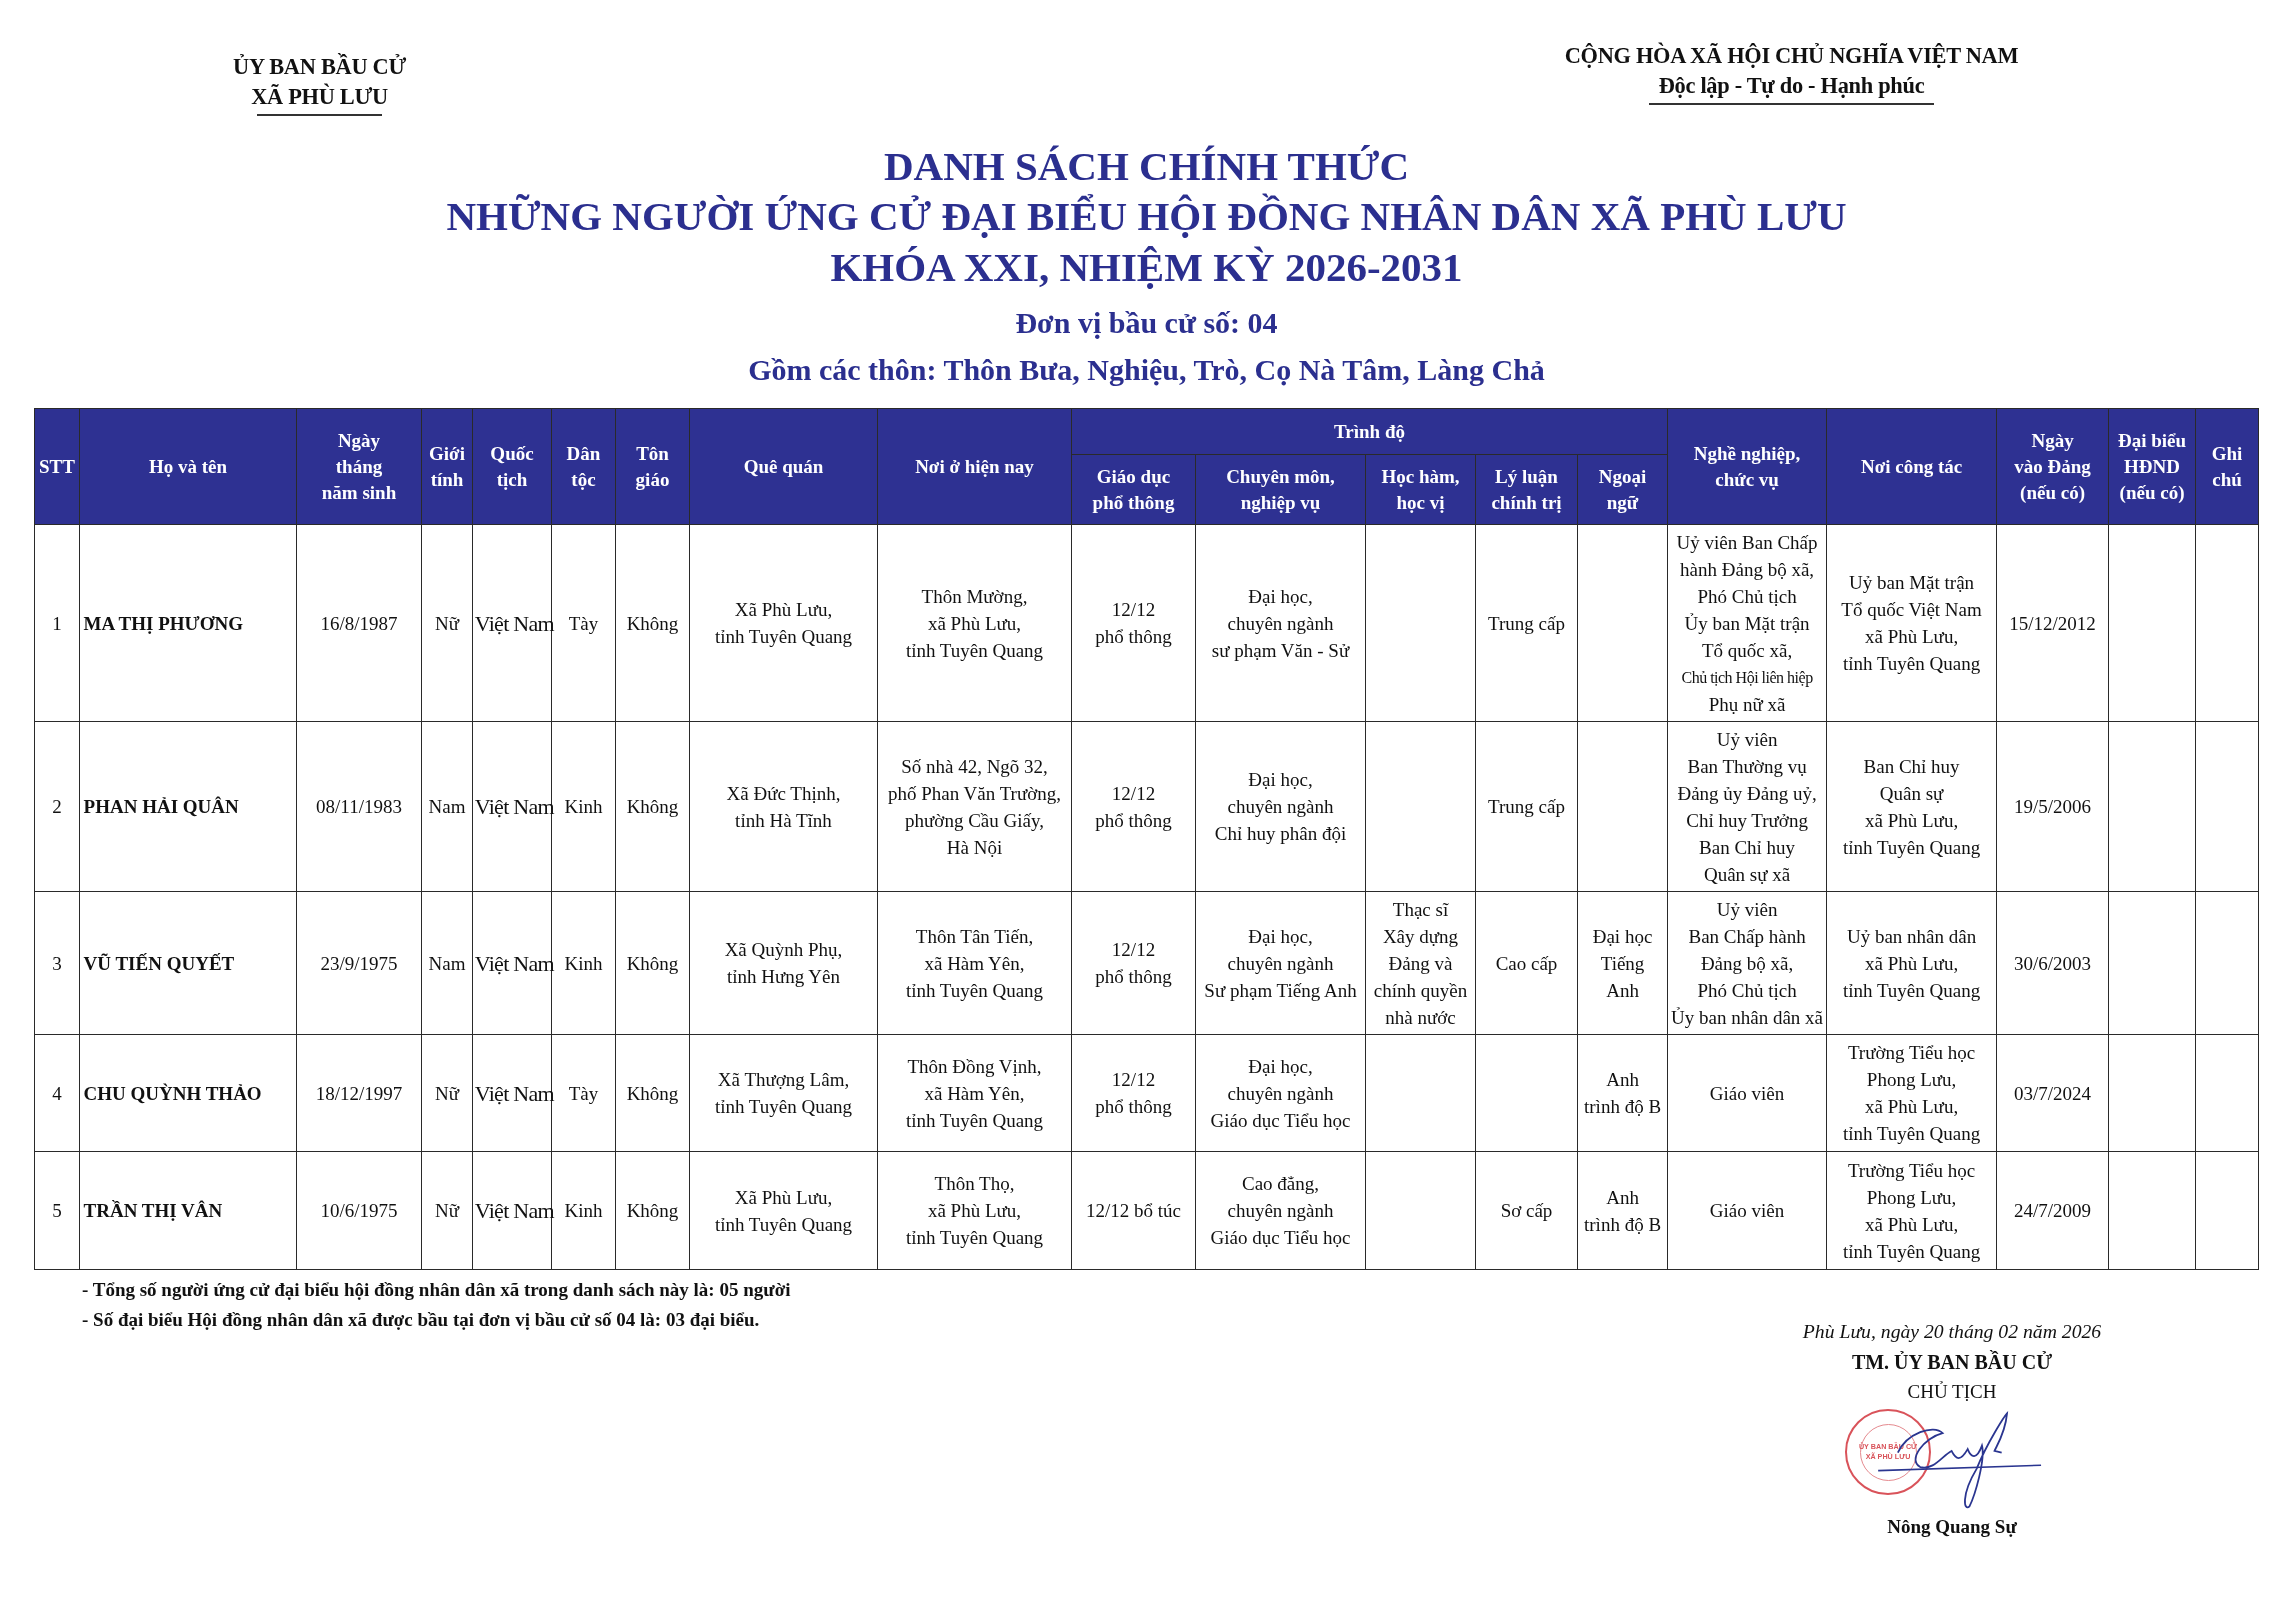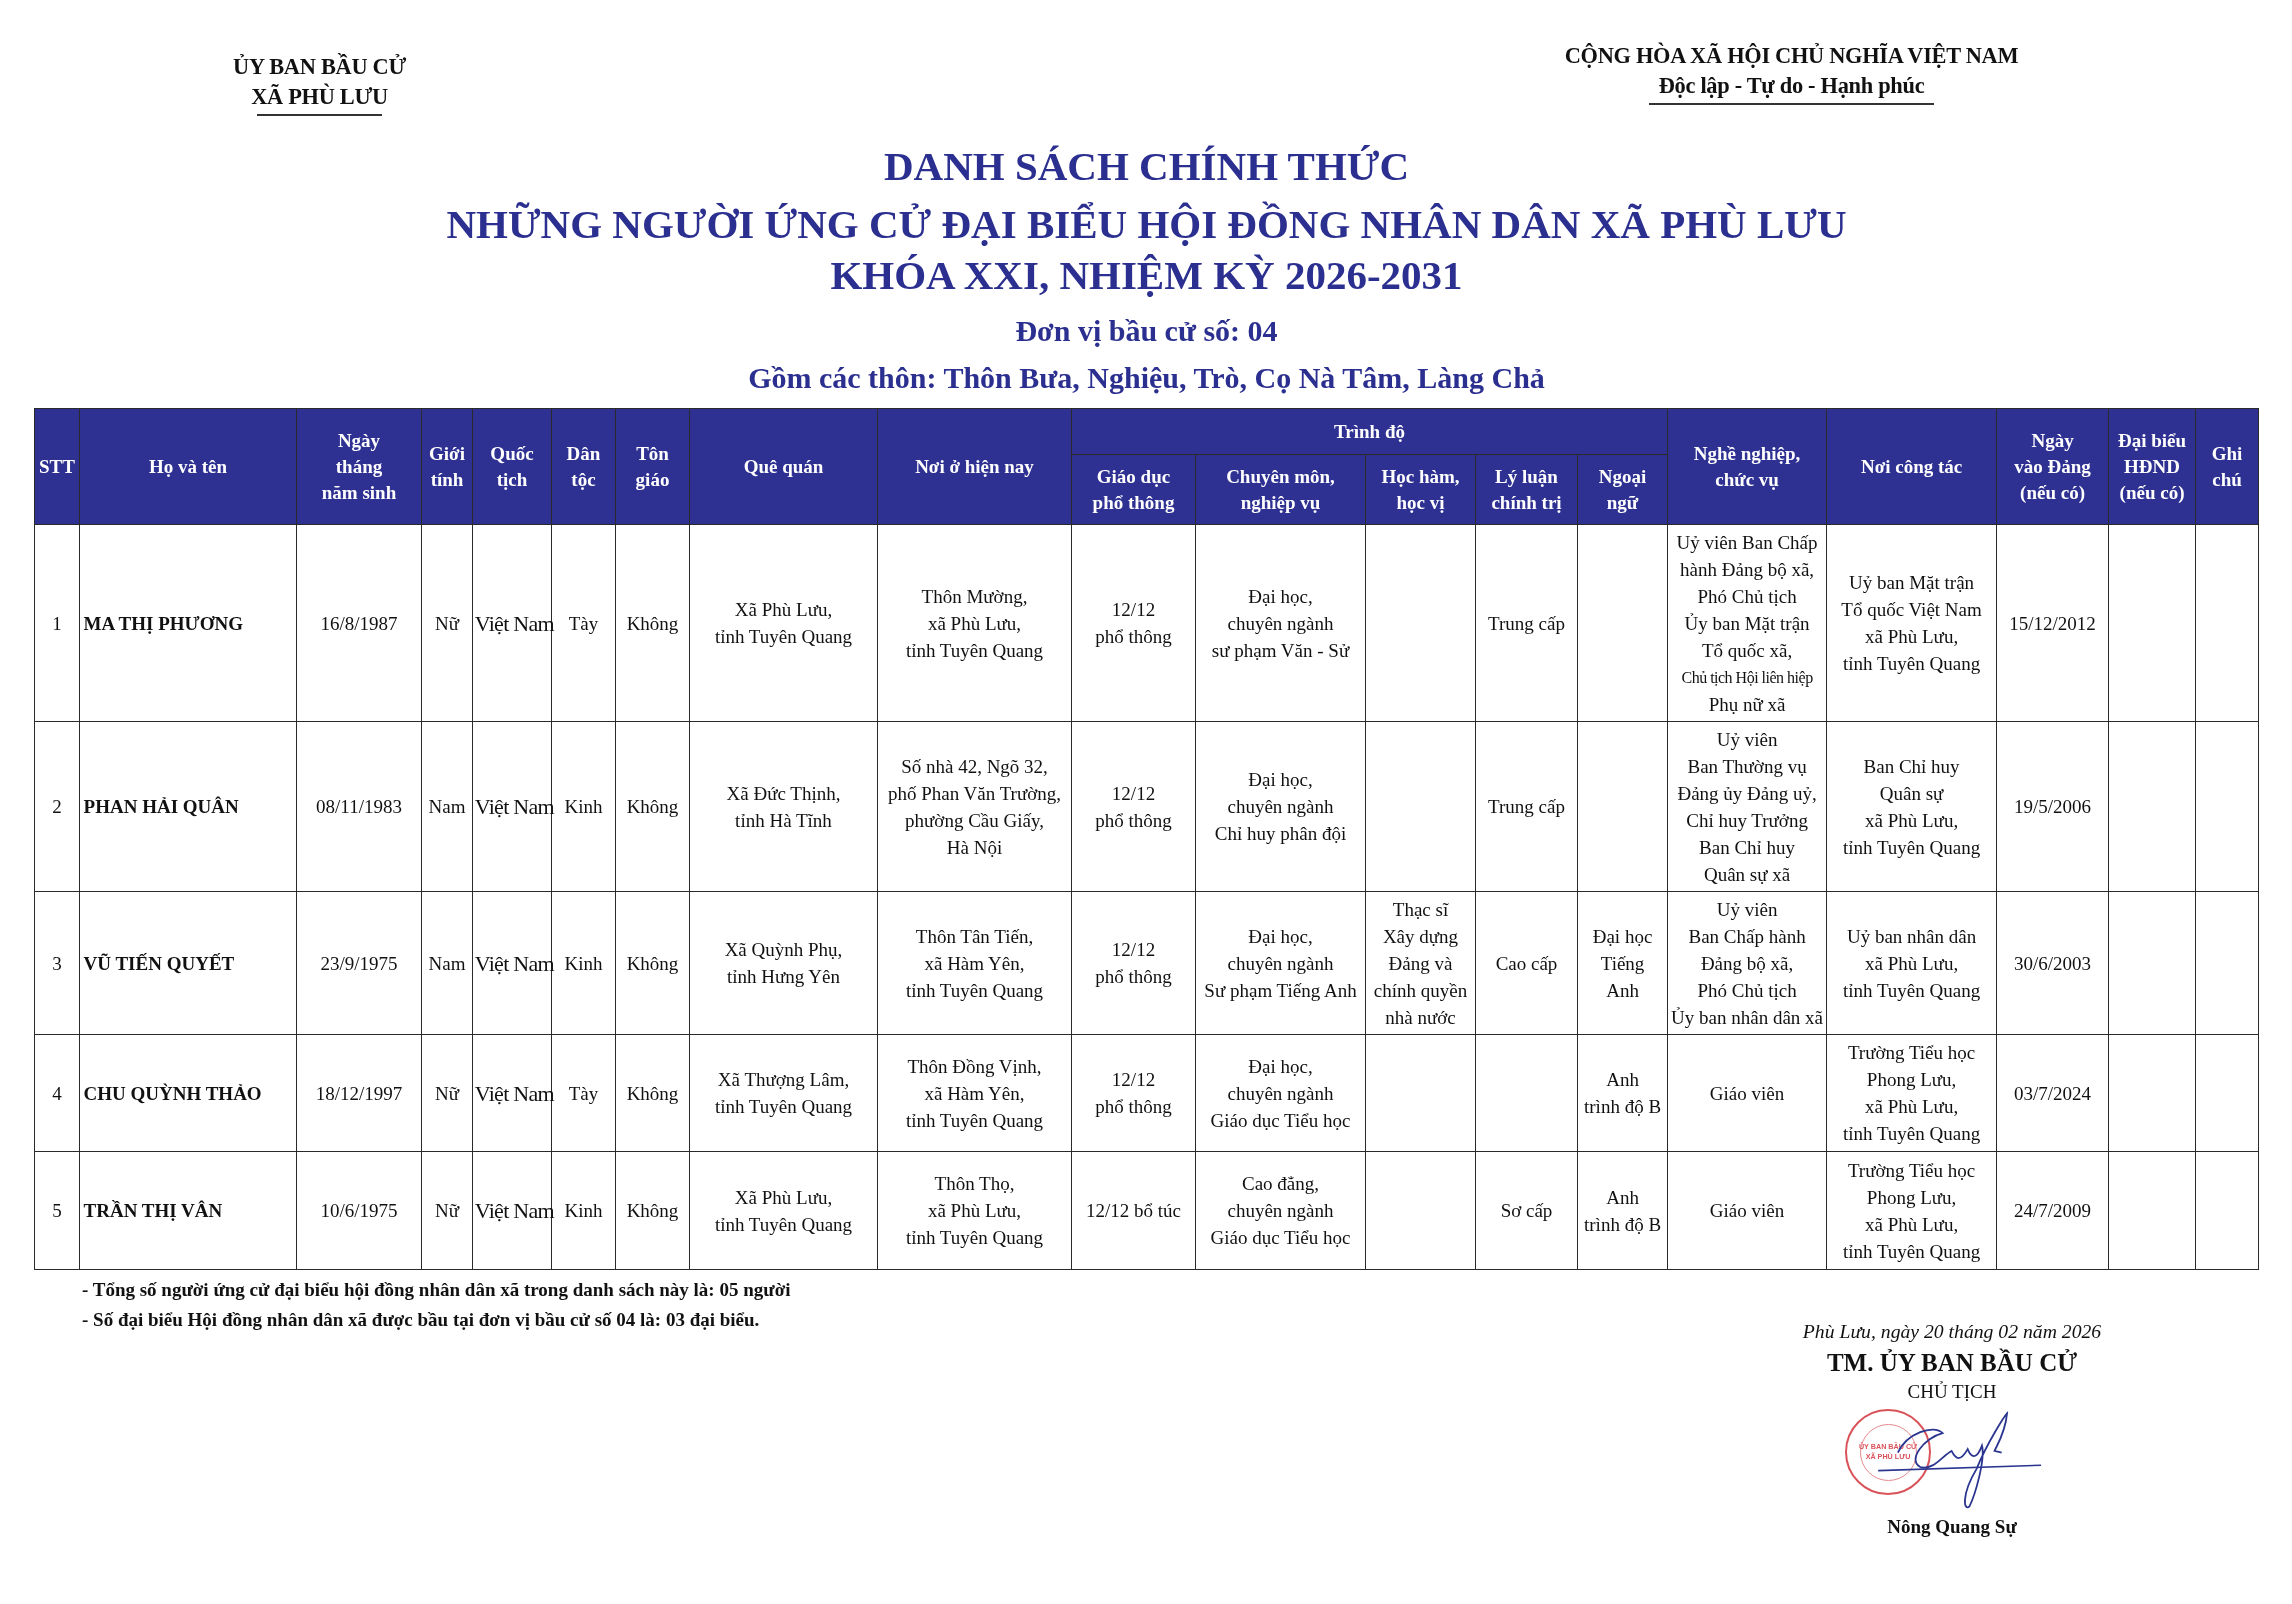--- a/index.html
+++ b/index.html
@@ -5,39 +5,39 @@
   * { box-sizing: border-box; margin: 0; padding: 0; }
   html, body { width: 2293px; height: 1605px; background: #ffffff; overflow: hidden; }
   body { position: relative; font-family: "Liberation Serif", "DejaVu Serif", serif; color: #111; }
 
   .hdr-left { position: absolute; left: 176px; top: 52px; width: 287px; text-align: center; font-weight: bold; font-size: 22.4px; line-height: 29.6px; letter-spacing: -0.3px; }
   .hdr-right { position: absolute; left: 1514px; top: 41px; width: 555px; text-align: center; font-weight: bold; font-size: 22.4px; line-height: 29.6px; letter-spacing: -0.3px; }
   .ul-line { display: block; height: 1.8px; background: #333; margin: 2.7px auto 0; }
 
   .titles { position: absolute; left: 0; top: 142px; width: 2293px; text-align: center; color: #2b2f8f; font-weight: bold; }
   .t1 { font-size: 41px; line-height: 48px; height: 48px; }
-  .t2 { font-size: 41px; line-height: 48px; height: 48px; margin-top: 10px; }
+  .t2 { font-size: 41px; line-height: 48px; height: 48px; margin-top: 2px; }
   .t3 { font-size: 41px; line-height: 48px; height: 48px; margin-top: 3px; }
   .t4 { font-size: 30px; line-height: 38px; margin-top: 12.5px; }
   .t5 { font-size: 30px; line-height: 38px; margin-top: 9px; }
 
   table.main { position: absolute; left: 34px; top: 408px; width: 2225px; border-collapse: collapse; table-layout: fixed; }
   table.main th, table.main td { border: 1.3px solid #2a2a2a; text-align: center; vertical-align: middle; }
   table.main th { background: #2e3192; color: #ffffff; font-weight: bold; font-size: 19px; line-height: 26px; padding: 1.8px 1.8px; }
   table.main td { font-size: 19px; line-height: 27px; padding: 1.8px 1.8px; color: #111; }
   table.main td.name { text-align: left; font-weight: bold; padding-left: 3.6px; white-space: nowrap; }
   table.main td.narrow { font-size: 22px; letter-spacing: -0.7px; white-space: nowrap; }
   .line { display: block; white-space: nowrap; }
   .line.squeeze { font-size: 16px; letter-spacing: -0.5px; }
 
   .notes { position: absolute; left: 82px; top: 1275px; font-weight: bold; font-size: 19px; line-height: 29.6px; }
 
   .sign { position: absolute; left: 1755px; top: 1317px; width: 394px; text-align: center; }
   .sign .date { font-style: italic; font-size: 19.7px; line-height: 29px; }
-  .sign .org { font-weight: bold; font-size: 25px; line-height: 29px; margin-top: 1.8px; }
+  .sign .org { font-weight: bold; font-size: 20px; line-height: 29px; margin-top: 1.8px; }
   .sign .role { font-weight: normal; font-size: 19px; line-height: 29px; }
   .sign .sigarea { position: relative; height: 106px; }
   .sign .signer { font-weight: bold; font-size: 19px; line-height: 29px; }
   .stamp { position: absolute; left: 90px; top: 3.6px; width: 86px; height: 86px; border: 2.2px solid #d9535a; border-radius: 50%; }
   .stamp-inner { position: absolute; left: 12.5px; top: 12.5px; width: 57px; height: 57px; border: 1.3px solid #e58a8f; border-radius: 50%; display: flex; flex-direction: column; justify-content: center; align-items: center; }
   .stamp-inner span { color: #d9535a; font-family: "Liberation Sans", sans-serif; font-size: 7.2px; font-weight: bold; line-height: 9.9px; white-space: nowrap; }
   .signature { position: absolute; left: 116px; top: 0; width: 179px; height: 106px; }
 </style>
 </head>
 <body>

